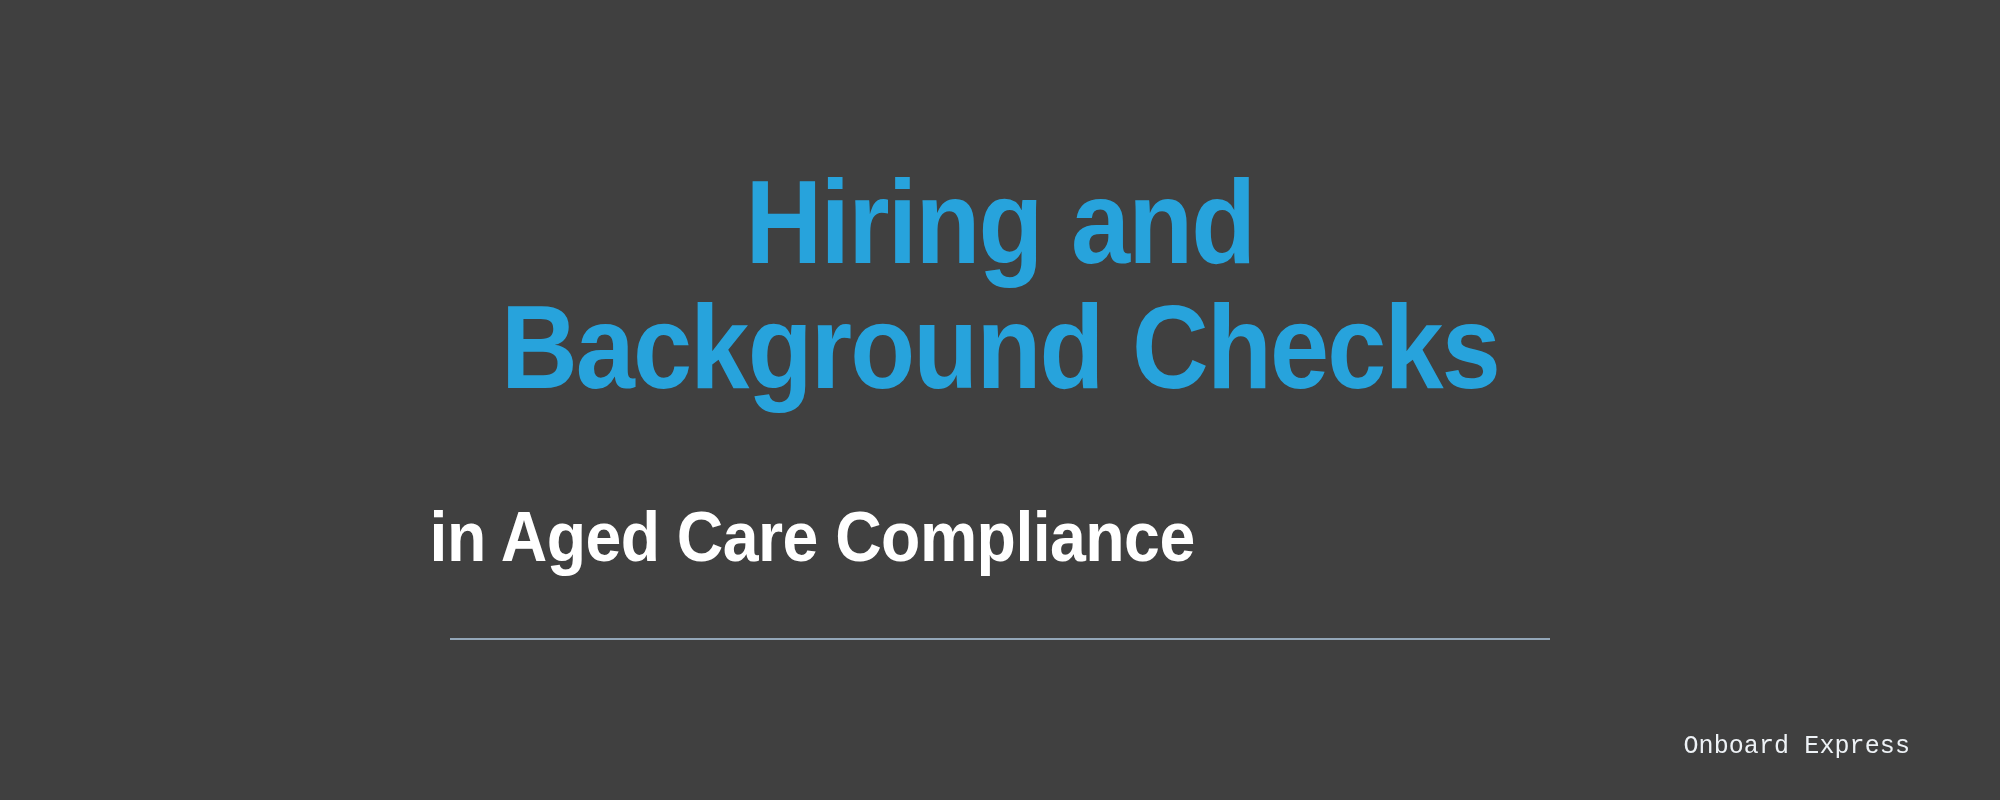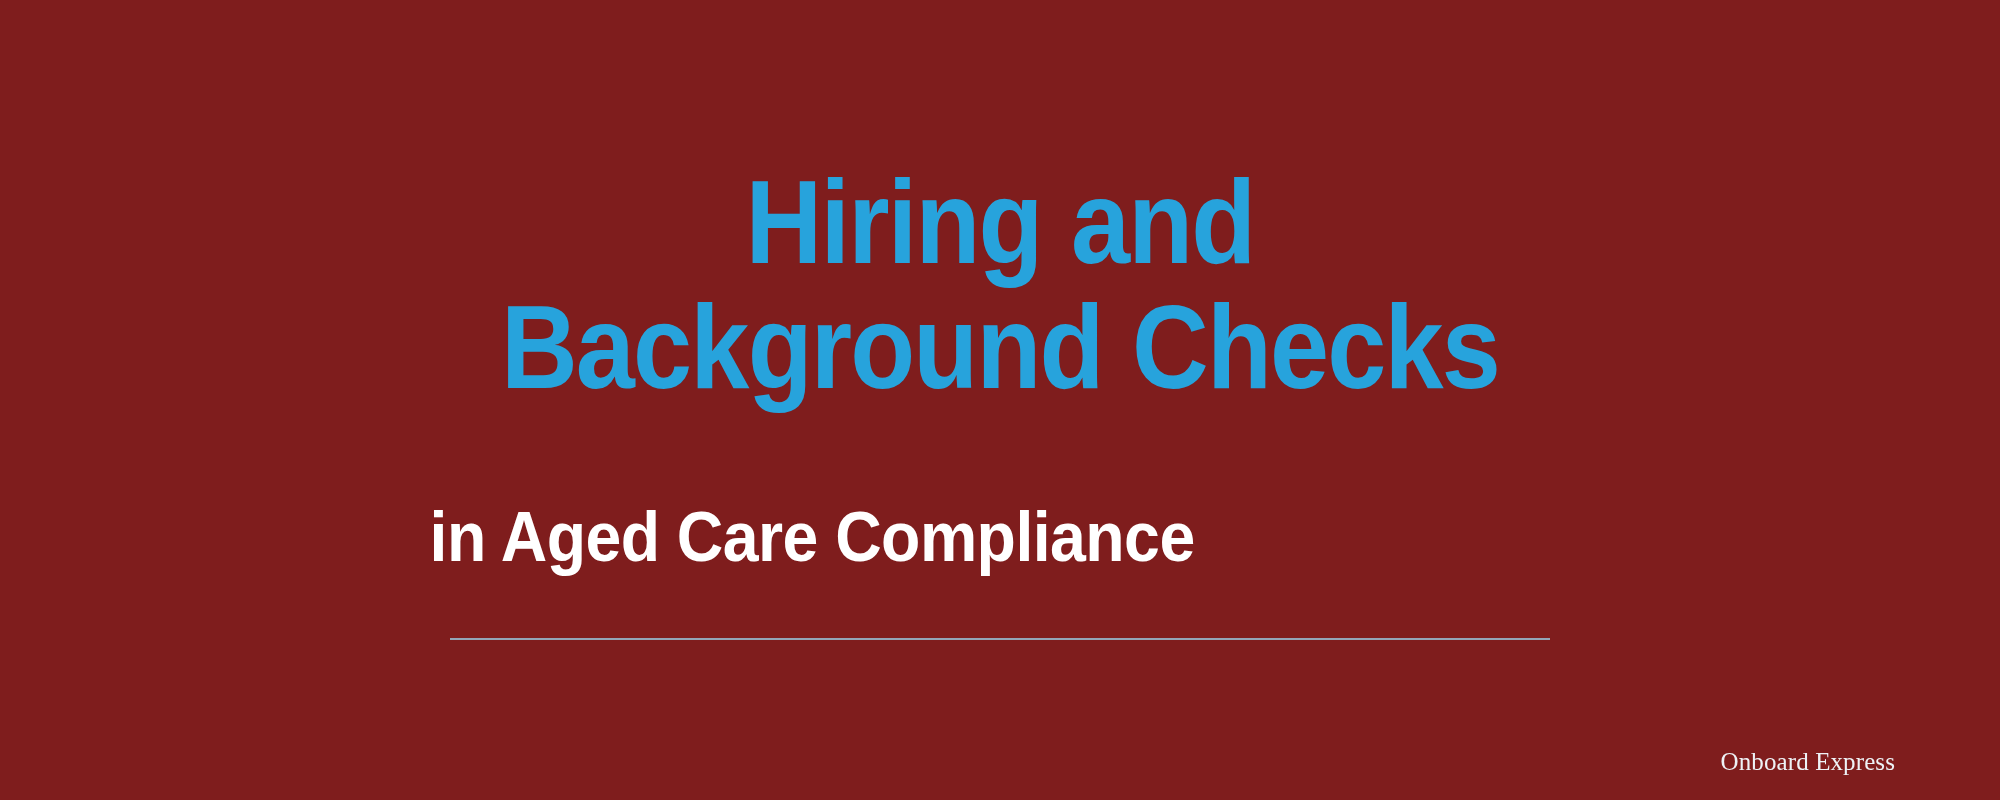--- a/index.html
+++ b/index.html
@@ -12,21 +12,21 @@
     height: 800px;
     overflow: hidden;
     font-family: "Liberation Sans", sans-serif;
     background: #1e4066;
   }
 
   .slide {
     position: relative;
     width: 2000px;
     height: 800px;
-    background: #7f1d1d;
+    background: #404040;
     box-sizing: border-box;
     overflow: hidden;
   }
 
   .slide-content {
     position: absolute;
     left: 0;
     top: 0;
     width: 2000px;
     height: 800px;
@@ -90,24 +90,24 @@
 
   
   .footer {
     position: absolute;
     right: 90px;
     top: 732px;
     text-align: right;
   }
 
   .footer-label {
-    margin: 15px;
+    margin: 0;
     padding: 0;
     color: #eef2f6;
-    font-family: Liberation Serif, serif;
+    font-family: Liberation Mono, monospace;
     font-weight: normal;
     font-size: 25px;
     line-height: 1.2;
     letter-spacing: 0.1px;
   }
 </style>
 </head>
 <body>
 
 <div class="slide">

